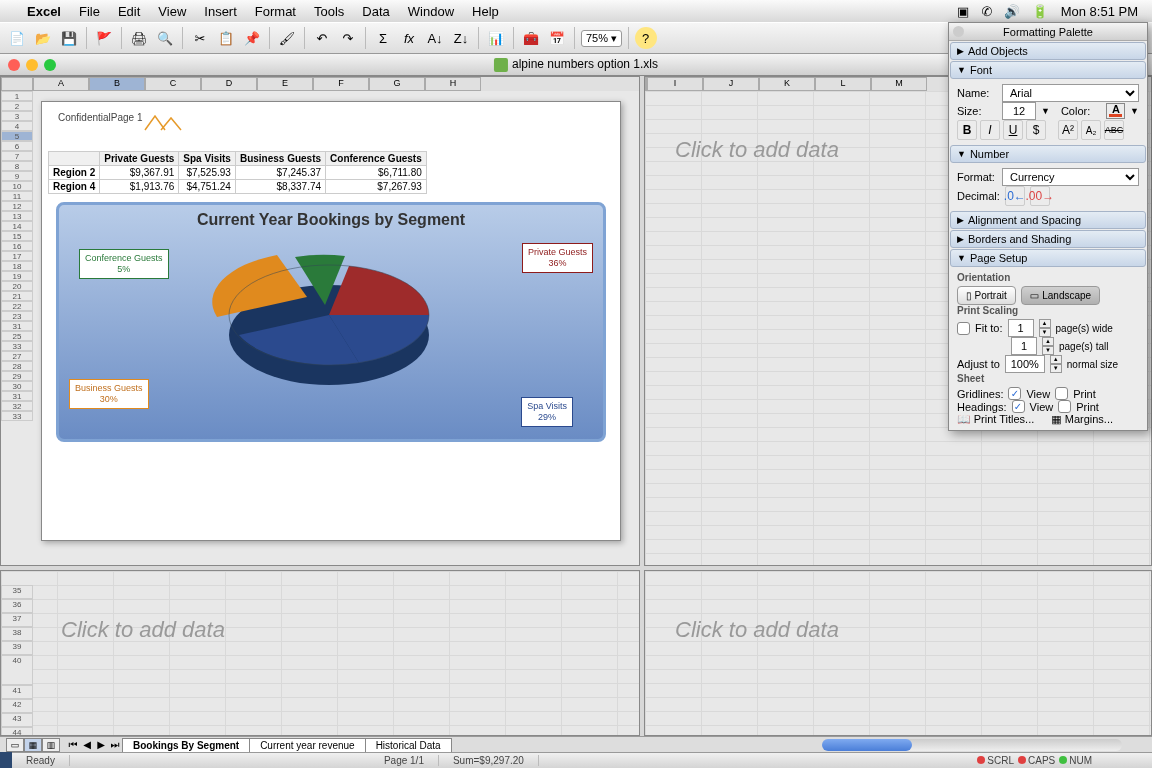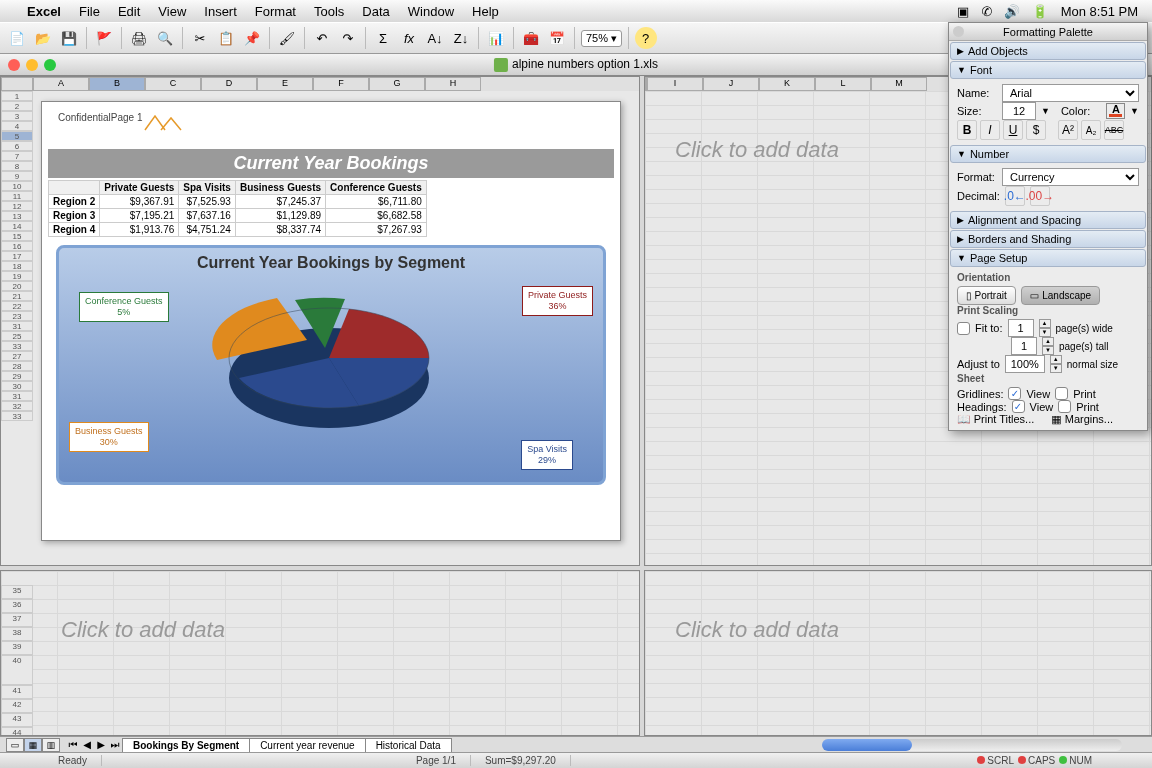--- a/index.html
+++ b/index.html
@@ -59,21 +59,21 @@
 
 .sheettabs { position:absolute; bottom:16px; left:0; right:0; height:16px; background:#ddd; display:flex; align-items:center; font-size:10px; border-top:1px solid #999; }
 .viewbtns { display:flex; gap:0; margin:0 6px; }
 .viewbtn { width:18px; height:14px; border:1px solid #888; background:#eee; font-size:9px; display:flex; align-items:center; justify-content:center; }
 .navbtn { width:14px; font-size:10px; text-align:center; }
 .tab { padding:1px 10px; border:1px solid #888; border-bottom:none; background:#fff; margin-right:-1px; }
 .tab.active { font-weight:bold; }
 .hscroll { flex:0 0 300px; height:12px; margin-left:auto; margin-right:30px; background:linear-gradient(#ccc,#eee); border-radius:6px; position:relative; }
 .hscroll .thumb { position:absolute; left:0; width:90px; height:12px; background:linear-gradient(#7faaf0,#4a7ed8); border-radius:6px; }
 
-.statusbar { position:absolute; bottom:0; left:0; right:0; height:16px; background:linear-gradient(#f0f0f0,#d4d4d4); display:flex; align-items:center; font-size:10px; color:#444; border-top:1px solid #999;padding-left:44px; }
+.statusbar { position:absolute; bottom:0; left:12px; right:0; height:16px; background:linear-gradient(#f0f0f0,#d4d4d4); display:flex; align-items:center; font-size:10px; color:#444; border-top:1px solid #999; }
 .statusbar .cell { padding:0 14px; border-right:1px solid #bbb; }
 .statusbar .ind { margin-left:auto; display:flex; gap:4px; padding-right:60px; }
 .dot { width:8px; height:8px; border-radius:50%; display:inline-block; margin-right:2px; }
 
 
 .palette { position:absolute; right:4px; top:22px; width:200px; background:#ececec; border:1px solid #888; box-shadow:3px 3px 10px rgba(0,0,0,.4); font-size:11px; }
 .palette .ptitle { height:18px; background:linear-gradient(#f4f4f4,#d0d0d0); text-align:center; font-size:11px; line-height:18px; position:relative; border-bottom:1px solid #aaa; }
 .palette .ptitle .tl { position:absolute; left:4px; top:3px; width:11px; height:11px; }
 .psection { background:linear-gradient(#e4ecf4,#c8d6e8); border:1px solid #a6b4c8; border-radius:3px; margin:1px; padding:2px 6px; font-size:11px; display:flex; align-items:center; gap:4px; }
 .psection .tri { font-size:9px; }
@@ -210,43 +210,35 @@
         <div class="rh">33</div>
       </div>
     <div class="page">
       <div class="hdr">
         <span>Confidential</span>
         <span>Page 1</span>
         <svg class="logo" viewBox="0 0 40 20">
             <path d="M2 18 L12 4 L22 18 M18 18 L28 6 L38 18" stroke="#e69a2a" fill="none" stroke-width="1.5"></path>
           </svg>
       </div>
-      <div class="titlebar">Current Year Bookings</div>
       <table class="datatable">
         <tbody>
             <tr>
           <th></th>
               <th>Private Guests</th>
               <th>Spa Visits</th>
               <th>Business Guests</th>
               <th>Conference Guests</th>
         </tr>
         <tr>
               <td class="rowlabel">Region 2</td>
               <td>$9,367.91</td>
               <td>$7,525.93</td>
               <td>$7,245.37</td>
               <td>$6,711.80</td>
-            </tr>
-        <tr>
-              <td class="rowlabel">Region 3</td>
-              <td>$7,195.21</td>
-              <td>$7,637.16</td>
-              <td>$1,129.89</td>
-              <td>$6,682.58</td>
             </tr>
         <tr>
               <td class="rowlabel">Region 4</td>
               <td>$1,913.76</td>
               <td>$4,751.24</td>
               <td>$8,337.74</td>
               <td>$7,267.93</td>
             </tr>
       </tbody>
         </table>

